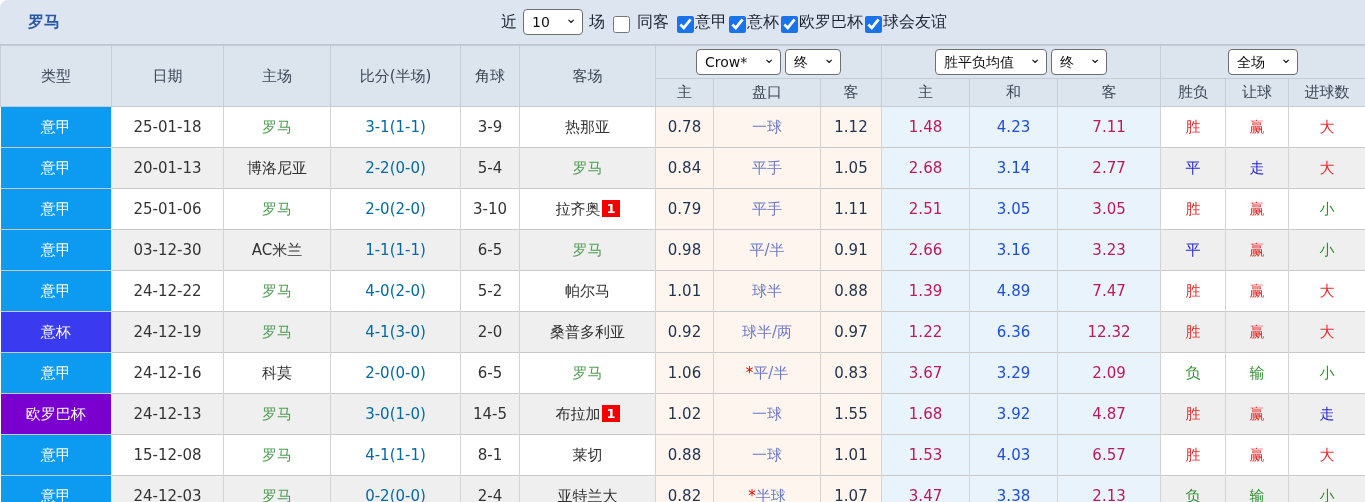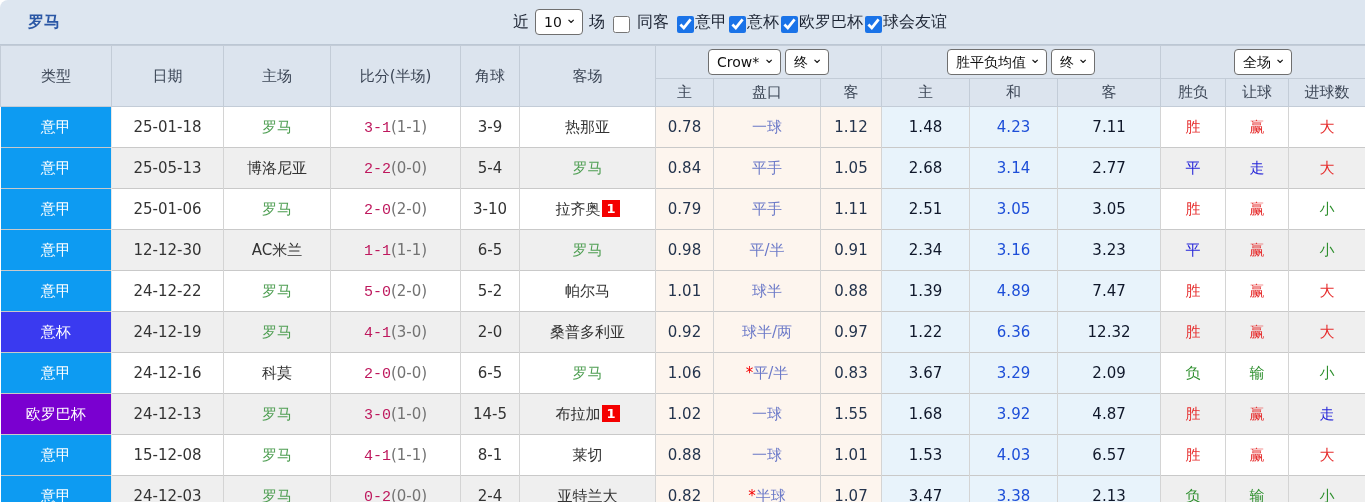--- a/index.html
+++ b/index.html
@@ -7,46 +7,46 @@
         font-family:"DejaVu Sans","Liberation Sans",sans-serif;
         border-top-left-radius:8px;}
   
   .topbar{height:45px;background:#dde6f0;display:flex;align-items:center;box-sizing:border-box;
           border-bottom:1px solid #bcc7d4;}
   .title{color:#2a57a5;font-weight:bold;font-size:16px;margin-left:28px;}
   .controls{margin-left:auto;margin-right:418px;display:flex;align-items:center;font-size:16px;color:#1c2433;}
   .controls .lbl{margin:0 6px;white-space:nowrap;}
   .sel{position:relative;display:inline-block;}
   .sel select{appearance:none;-webkit-appearance:none;font-size:14px;color:#111;background:#fff;
-          border:1px solid #6f6f6f;border-radius:4px;height:26px;padding:0 20px 0 8px;
+          border:1px solid #6f6f6f;border-radius:4px;height:26px;padding:0 32px 0 8px;
           font-family:inherit;}
   .sel::after{content:"⌄";position:absolute;right:6px;top:1px;font-size:14px;color:#111;pointer-events:none;}
   input[type=checkbox]{width:17px;height:17px;accent-color:#1a73e8;margin:0 1px 0 2px;vertical-align:middle;}
   .lg{display:flex;align-items:flex-end;white-space:nowrap;}
   
   table{border-collapse:collapse;table-layout:fixed;width:1365px;background:#fff;}
   thead th{background:#dce4ee;color:#3c4656;font-weight:normal;font-size:15px;
            border:1px solid #c3ccd7;padding:0;}
   .group-row th{height:32px;}
   .sub-row th{height:27px;}
   .grp-sel{display:flex;justify-content:center;align-items:flex-end;gap:4px;}
   tbody td{height:40px;text-align:center;font-size:15px;color:#333;padding:0;
            border-right:1px solid #d4d4d4;border-top:1px solid #c9c9c9;overflow:hidden;white-space:nowrap;}
   tbody tr:nth-child(even) td.alt{background:#efefef;}
   td.c-type{color:#fff;border-right:1px solid #e6e6e6;}
   .badge-seriea{background:#0d9bf2;}
   .badge-coppa{background:#3a3af0;}
   .badge-europa{background:#7a00d0;}
   td.c-ah{background:#fdf5ee;color:#24344d;}
   td.c-pankou{background:#fdf5ee;color:#6b79c8;}
-  td.c-eu{background:#e8f3fb;color:#0f172a;}
+  td.c-eu{background:#e8f3fb;color:#be185d;}
   td.c-eudraw{background:#e8f3fb;color:#1d4ed8;}
   .roma{color:#4e9e52;}
-  .score{color:#be185d;font-family:Liberation Mono, monospace;}
-  .half{color:#737373;}
+  .score{color:#0369a1;}
+  .half{color:#0369a1;}
   .res-r{color:#e62e2e;}
   .res-b{color:#2525d8;}
   .res-g{color:#2e8f2e;}
   .card{display:inline-block;background:#f40000;color:#fff;font-size:13px;font-weight:bold;
         line-height:17px;padding:0 4px;margin-left:2px;vertical-align:1px;}
   .star{color:#f40000;}
 </style>
 </head>
 <body>
 
@@ -150,21 +150,21 @@
     <td class="c-ah">1.12</td>
     <td class="c-eu">1.48</td>
     <td class="c-eudraw">4.23</td>
     <td class="c-eu">7.11</td>
     <td class="alt res-r">胜</td>
     <td class="alt res-r">赢</td>
     <td class="alt res-r">大</td>
   </tr>
         <tr>
     <td class="c-type badge-seriea">意甲</td>
-    <td class="alt">25-05-13</td>
+    <td class="alt">20-01-13</td>
     <td class="alt">博洛尼亚</td>
     <td class="alt"><span class="score">2-2</span><span class="half">(0-0)</span></td>
     <td class="alt">5-4</td>
     <td class="alt"><span class="roma">罗马</span></td>
     <td class="c-ah">0.84</td>
     <td class="c-pankou"><span>平手</span></td>
     <td class="c-ah">1.05</td>
     <td class="c-eu">2.68</td>
     <td class="c-eudraw">3.14</td>
     <td class="c-eu">2.77</td>
@@ -184,40 +184,40 @@
     <td class="c-ah">1.11</td>
     <td class="c-eu">2.51</td>
     <td class="c-eudraw">3.05</td>
     <td class="c-eu">3.05</td>
     <td class="alt res-r">胜</td>
     <td class="alt res-r">赢</td>
     <td class="alt res-g">小</td>
   </tr>
         <tr>
     <td class="c-type badge-seriea">意甲</td>
-    <td class="alt">12-12-30</td>
+    <td class="alt">03-12-30</td>
     <td class="alt">AC米兰</td>
     <td class="alt"><span class="score">1-1</span><span class="half">(1-1)</span></td>
     <td class="alt">6-5</td>
     <td class="alt"><span class="roma">罗马</span></td>
     <td class="c-ah">0.98</td>
     <td class="c-pankou"><span>平/半</span></td>
     <td class="c-ah">0.91</td>
-    <td class="c-eu">2.34</td>
+    <td class="c-eu">2.66</td>
     <td class="c-eudraw">3.16</td>
     <td class="c-eu">3.23</td>
     <td class="alt res-b">平</td>
     <td class="alt res-r">赢</td>
     <td class="alt res-g">小</td>
   </tr>
         <tr>
     <td class="c-type badge-seriea">意甲</td>
     <td class="alt">24-12-22</td>
     <td class="alt roma">罗马</td>
-    <td class="alt"><span class="score">5-0</span><span class="half">(2-0)</span></td>
+    <td class="alt"><span class="score">4-0</span><span class="half">(2-0)</span></td>
     <td class="alt">5-2</td>
     <td class="alt"><span>帕尔马</span></td>
     <td class="c-ah">1.01</td>
     <td class="c-pankou"><span>球半</span></td>
     <td class="c-ah">0.88</td>
     <td class="c-eu">1.39</td>
     <td class="c-eudraw">4.89</td>
     <td class="c-eu">7.47</td>
     <td class="alt res-r">胜</td>
     <td class="alt res-r">赢</td>

